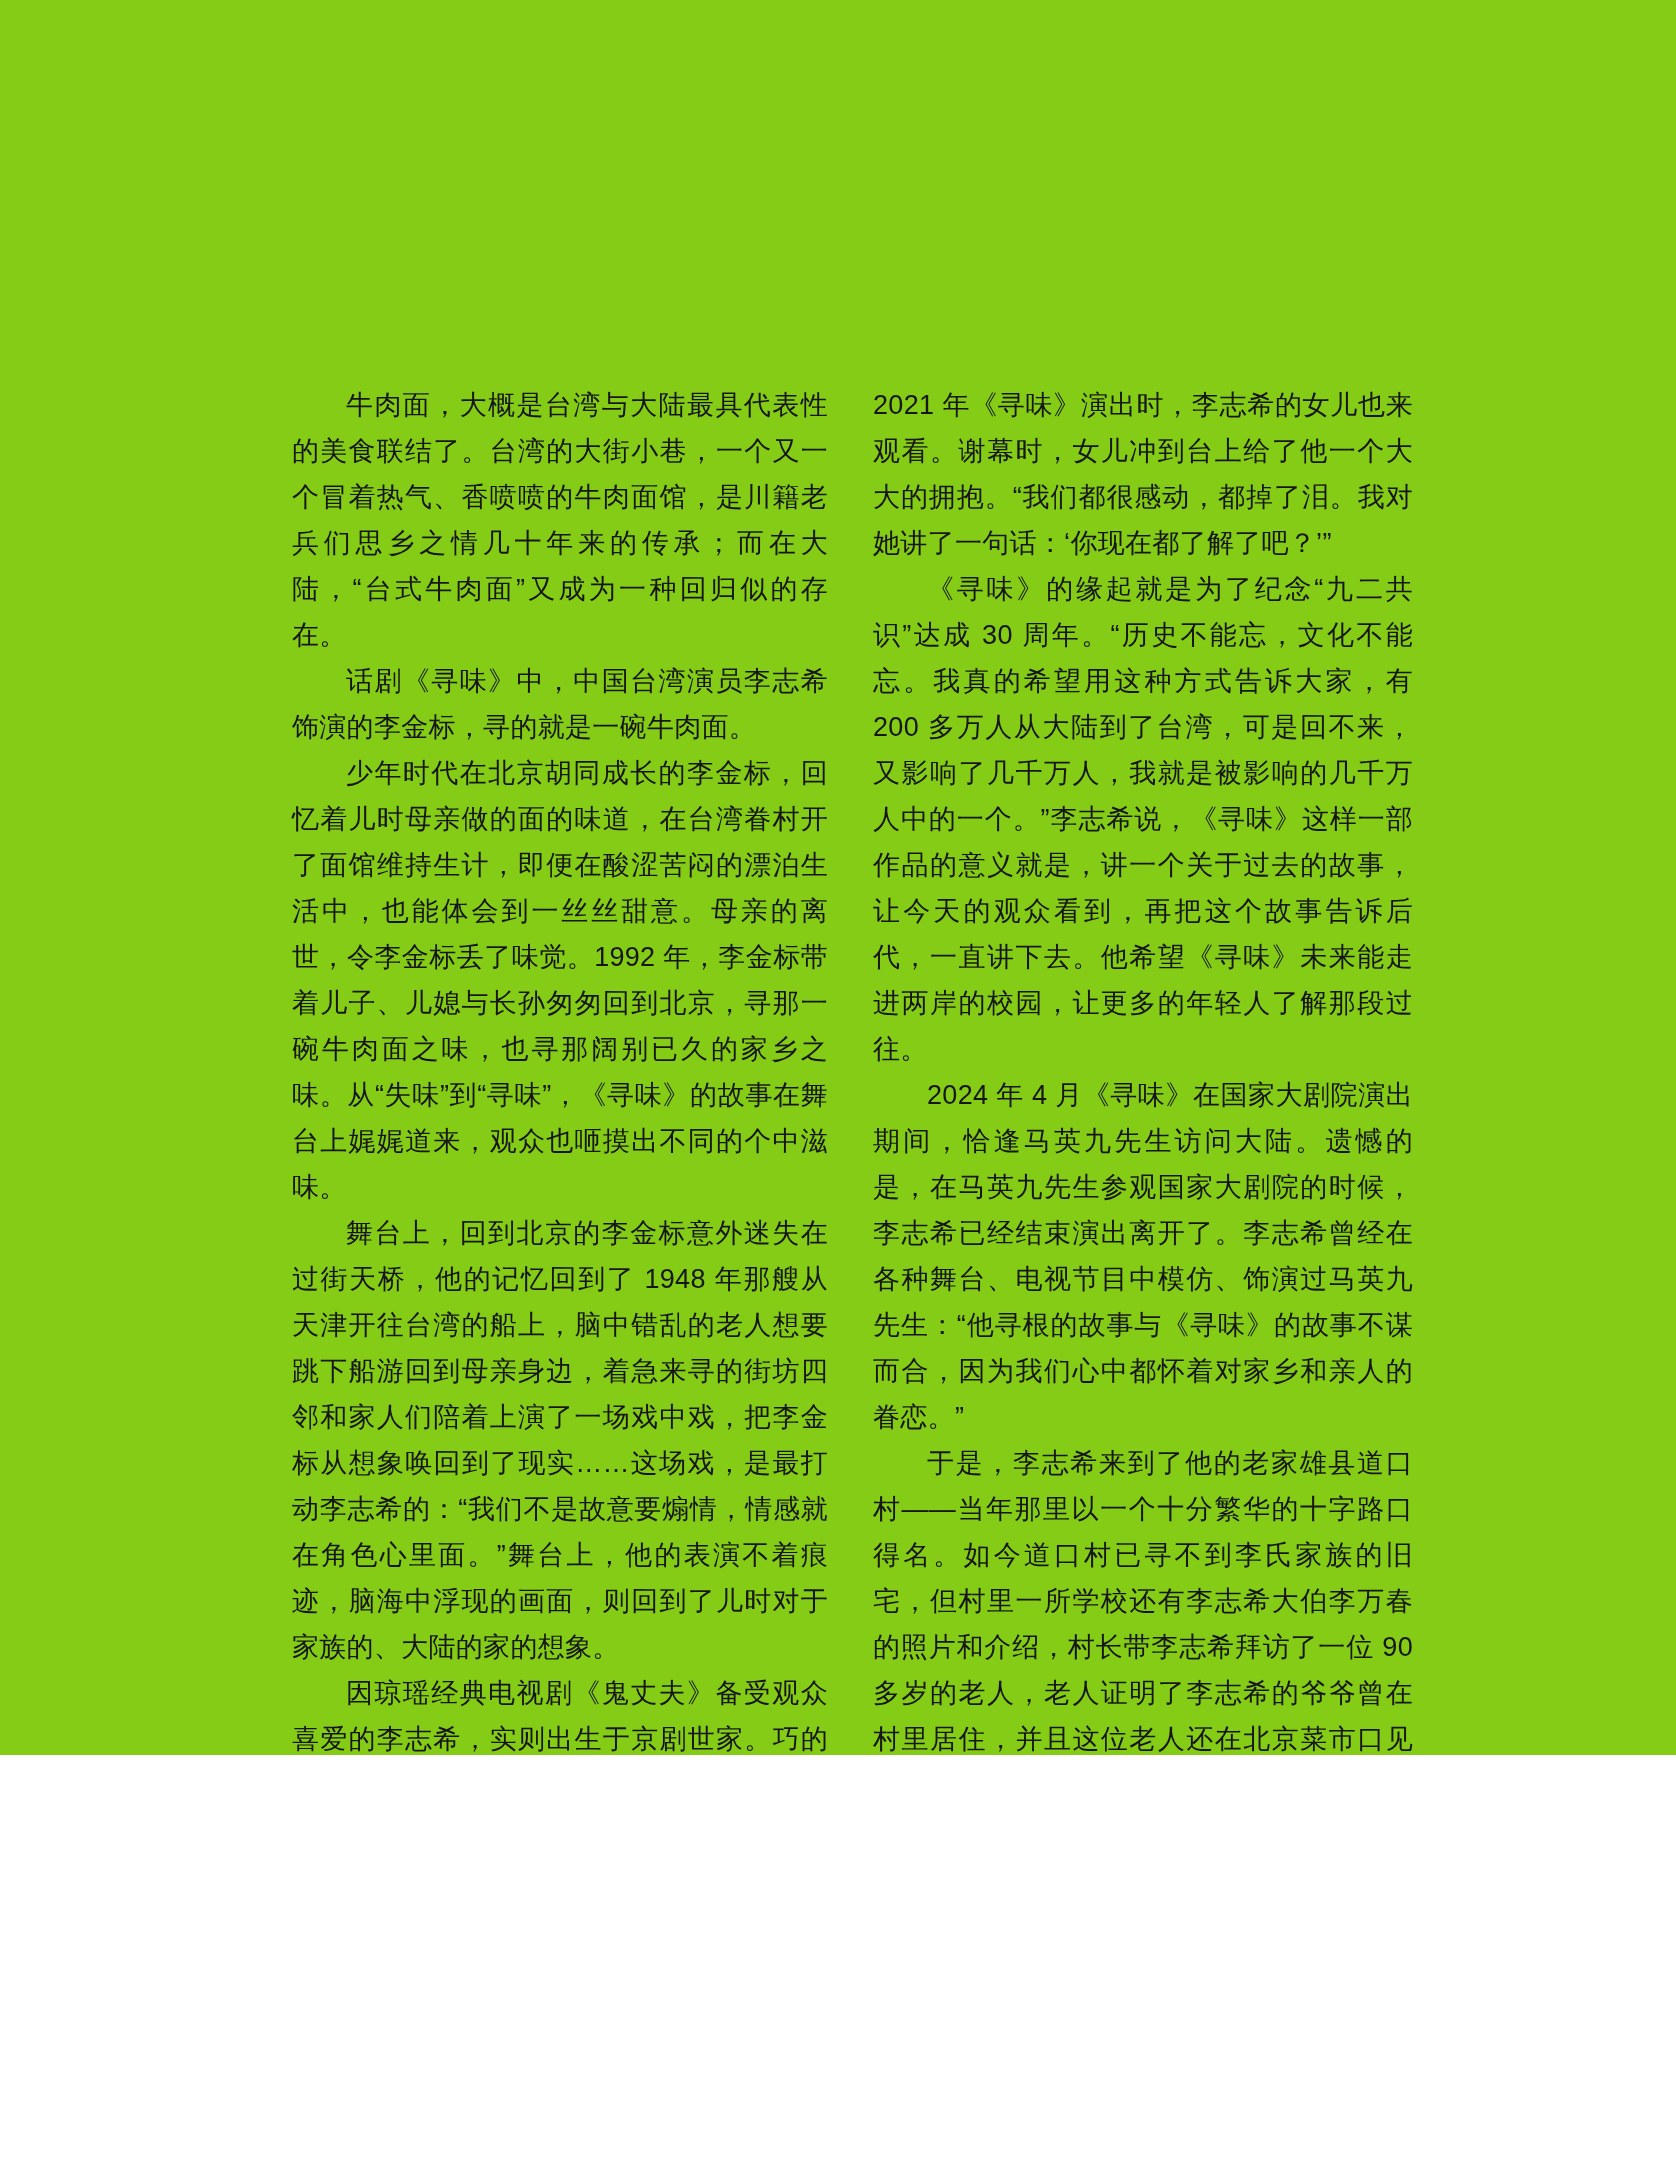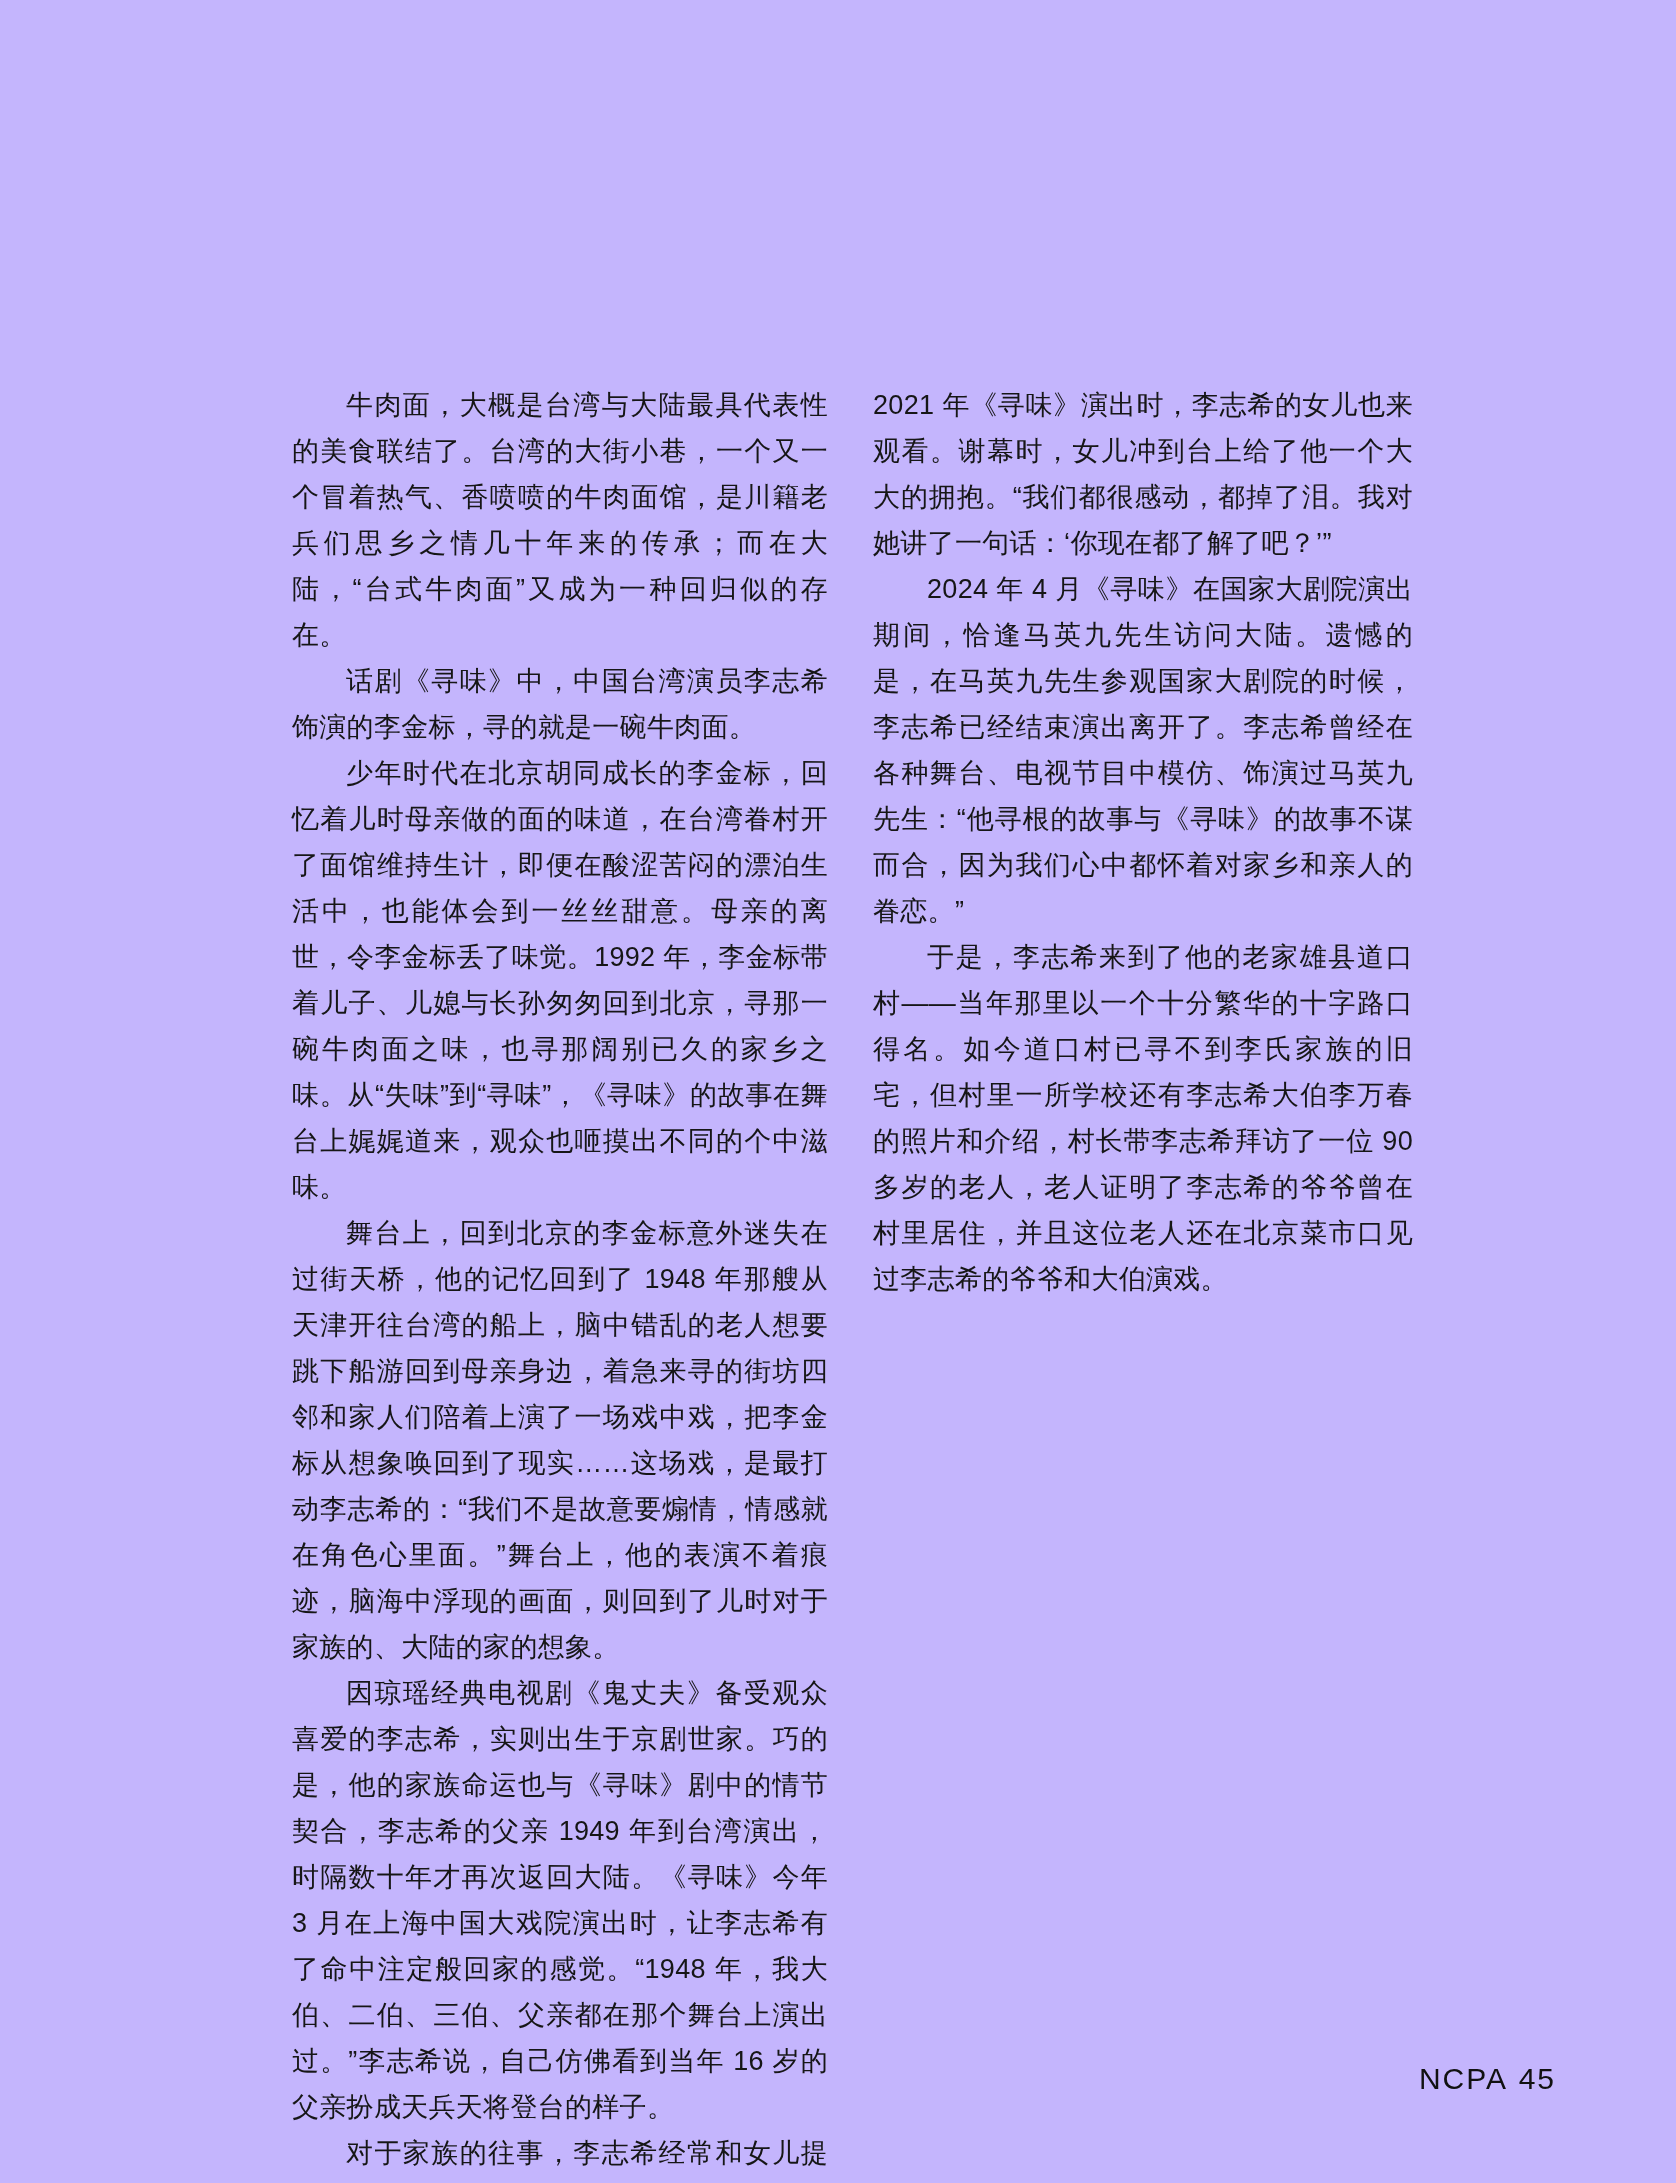--- a/index.html
+++ b/index.html
@@ -8,22 +8,22 @@
     background: #ffffff;
   }
   body {
     width: 1676px;
     height: 2183px;
     font-family: "Liberation Sans", "DejaVu Sans", sans-serif;
   }
   .page {
     position: relative;
     width: 1676px;
-    height: 2183px;
-    background: #c4b5fd;
+    height: 1755px;
+    background: #84cc16;
     overflow: hidden;
   }
   .article {
     position: absolute;
     left: 292px;
     top: 382px;
     display: flex;
     gap: 45px;
   }
   .col {
@@ -71,20 +71,21 @@
       <p>牛肉面，大概是台湾与大陆最具代表性的美食联结了。台湾的大街小巷，一个又一个冒着热气、香喷喷的牛肉面馆，是川籍老兵们思乡之情几十年来的传承；而在大陆，“台式牛肉面”又成为一种回归似的存在。</p>
       <p>话剧《寻味》中，中国台湾演员李志希饰演的李金标，寻的就是一碗牛肉面。</p>
       <p>少年时代在北京胡同成长的李金标，回忆着儿时母亲做的面的味道，在台湾眷村开了面馆维持生计，即便在酸涩苦闷的漂泊生活中，也能体会到一丝丝甜意。母亲的离世，令李金标丢了味觉。1992 年，李金标带着儿子、儿媳与长孙匆匆回到北京，寻那一碗牛肉面之味，也寻那阔别已久的家乡之味。从“失味”到“寻味”，《寻味》的故事在舞台上娓娓道来，观众也咂摸出不同的个中滋味。</p>
       <p>舞台上，回到北京的李金标意外迷失在过街天桥，他的记忆回到了 1948 年那艘从天津开往台湾的船上，脑中错乱的老人想要跳下船游回到母亲身边，着急来寻的街坊四邻和家人们陪着上演了一场戏中戏，把李金标从想象唤回到了现实……这场戏，是最打动李志希的：“我们不是故意要煽情，情感就在角色心里面。”舞台上，他的表演不着痕迹，脑海中浮现的画面，则回到了儿时对于家族的、大陆的家的想象。</p>
       <p>因琼瑶经典电视剧《鬼丈夫》备受观众喜爱的李志希，实则出生于京剧世家。巧的是，他的家族命运也与《寻味》剧中的情节契合，李志希的父亲 1949 年到台湾演出，时隔数十年才再次返回大陆。《寻味》今年 3 月在上海中国大戏院演出时，让李志希有了命中注定般回家的感觉。“1948 年，我大伯、二伯、三伯、父亲都在那个舞台上演出过。”李志希说，自己仿佛看到当年 16 岁的父亲扮成天兵天将登台的样子。</p>
       <p>对于家族的往事，李志希经常和女儿提起。</p>
     </section>
 
     <section class="col col-right">
       <p class="no-indent">2021 年《寻味》演出时，李志希的女儿也来观看。谢幕时，女儿冲到台上给了他一个大大的拥抱。“我们都很感动，都掉了泪。我对她讲了一句话：‘你现在都了解了吧？’”</p>
+      <p>《寻味》的缘起就是为了纪念“九二共识”达成 30 周年。“历史不能忘，文化不能忘。我真的希望用这种方式告诉大家，有 200 多万人从大陆到了台湾，可是回不来，又影响了几千万人，我就是被影响的几千万人中的一个。”李志希说，《寻味》这样一部作品的意义就是，讲一个关于过去的故事，让今天的观众看到，再把这个故事告诉后代，一直讲下去。他希望《寻味》未来能走进两岸的校园，让更多的年轻人了解那段过往。</p>
       <p>2024 年 4 月《寻味》在国家大剧院演出期间，恰逢马英九先生访问大陆。遗憾的是，在马英九先生参观国家大剧院的时候，李志希已经结束演出离开了。李志希曾经在各种舞台、电视节目中模仿、饰演过马英九先生：“他寻根的故事与《寻味》的故事不谋而合，因为我们心中都怀着对家乡和亲人的眷恋。”</p>
       <p>于是，李志希来到了他的老家雄县道口村——当年那里以一个十分繁华的十字路口得名。如今道口村已寻不到李氏家族的旧宅，但村里一所学校还有李志希大伯李万春的照片和介绍，村长带李志希拜访了一位 90 多岁的老人，老人证明了李志希的爷爷曾在村里居住，并且这位老人还在北京菜市口见过李志希的爷爷和大伯演戏。</p>
     </section>
 
   </main>
 
   <footer class="page-footer">
     <span>NCPA</span><span class="page-num">45</span>
   </footer>
 

